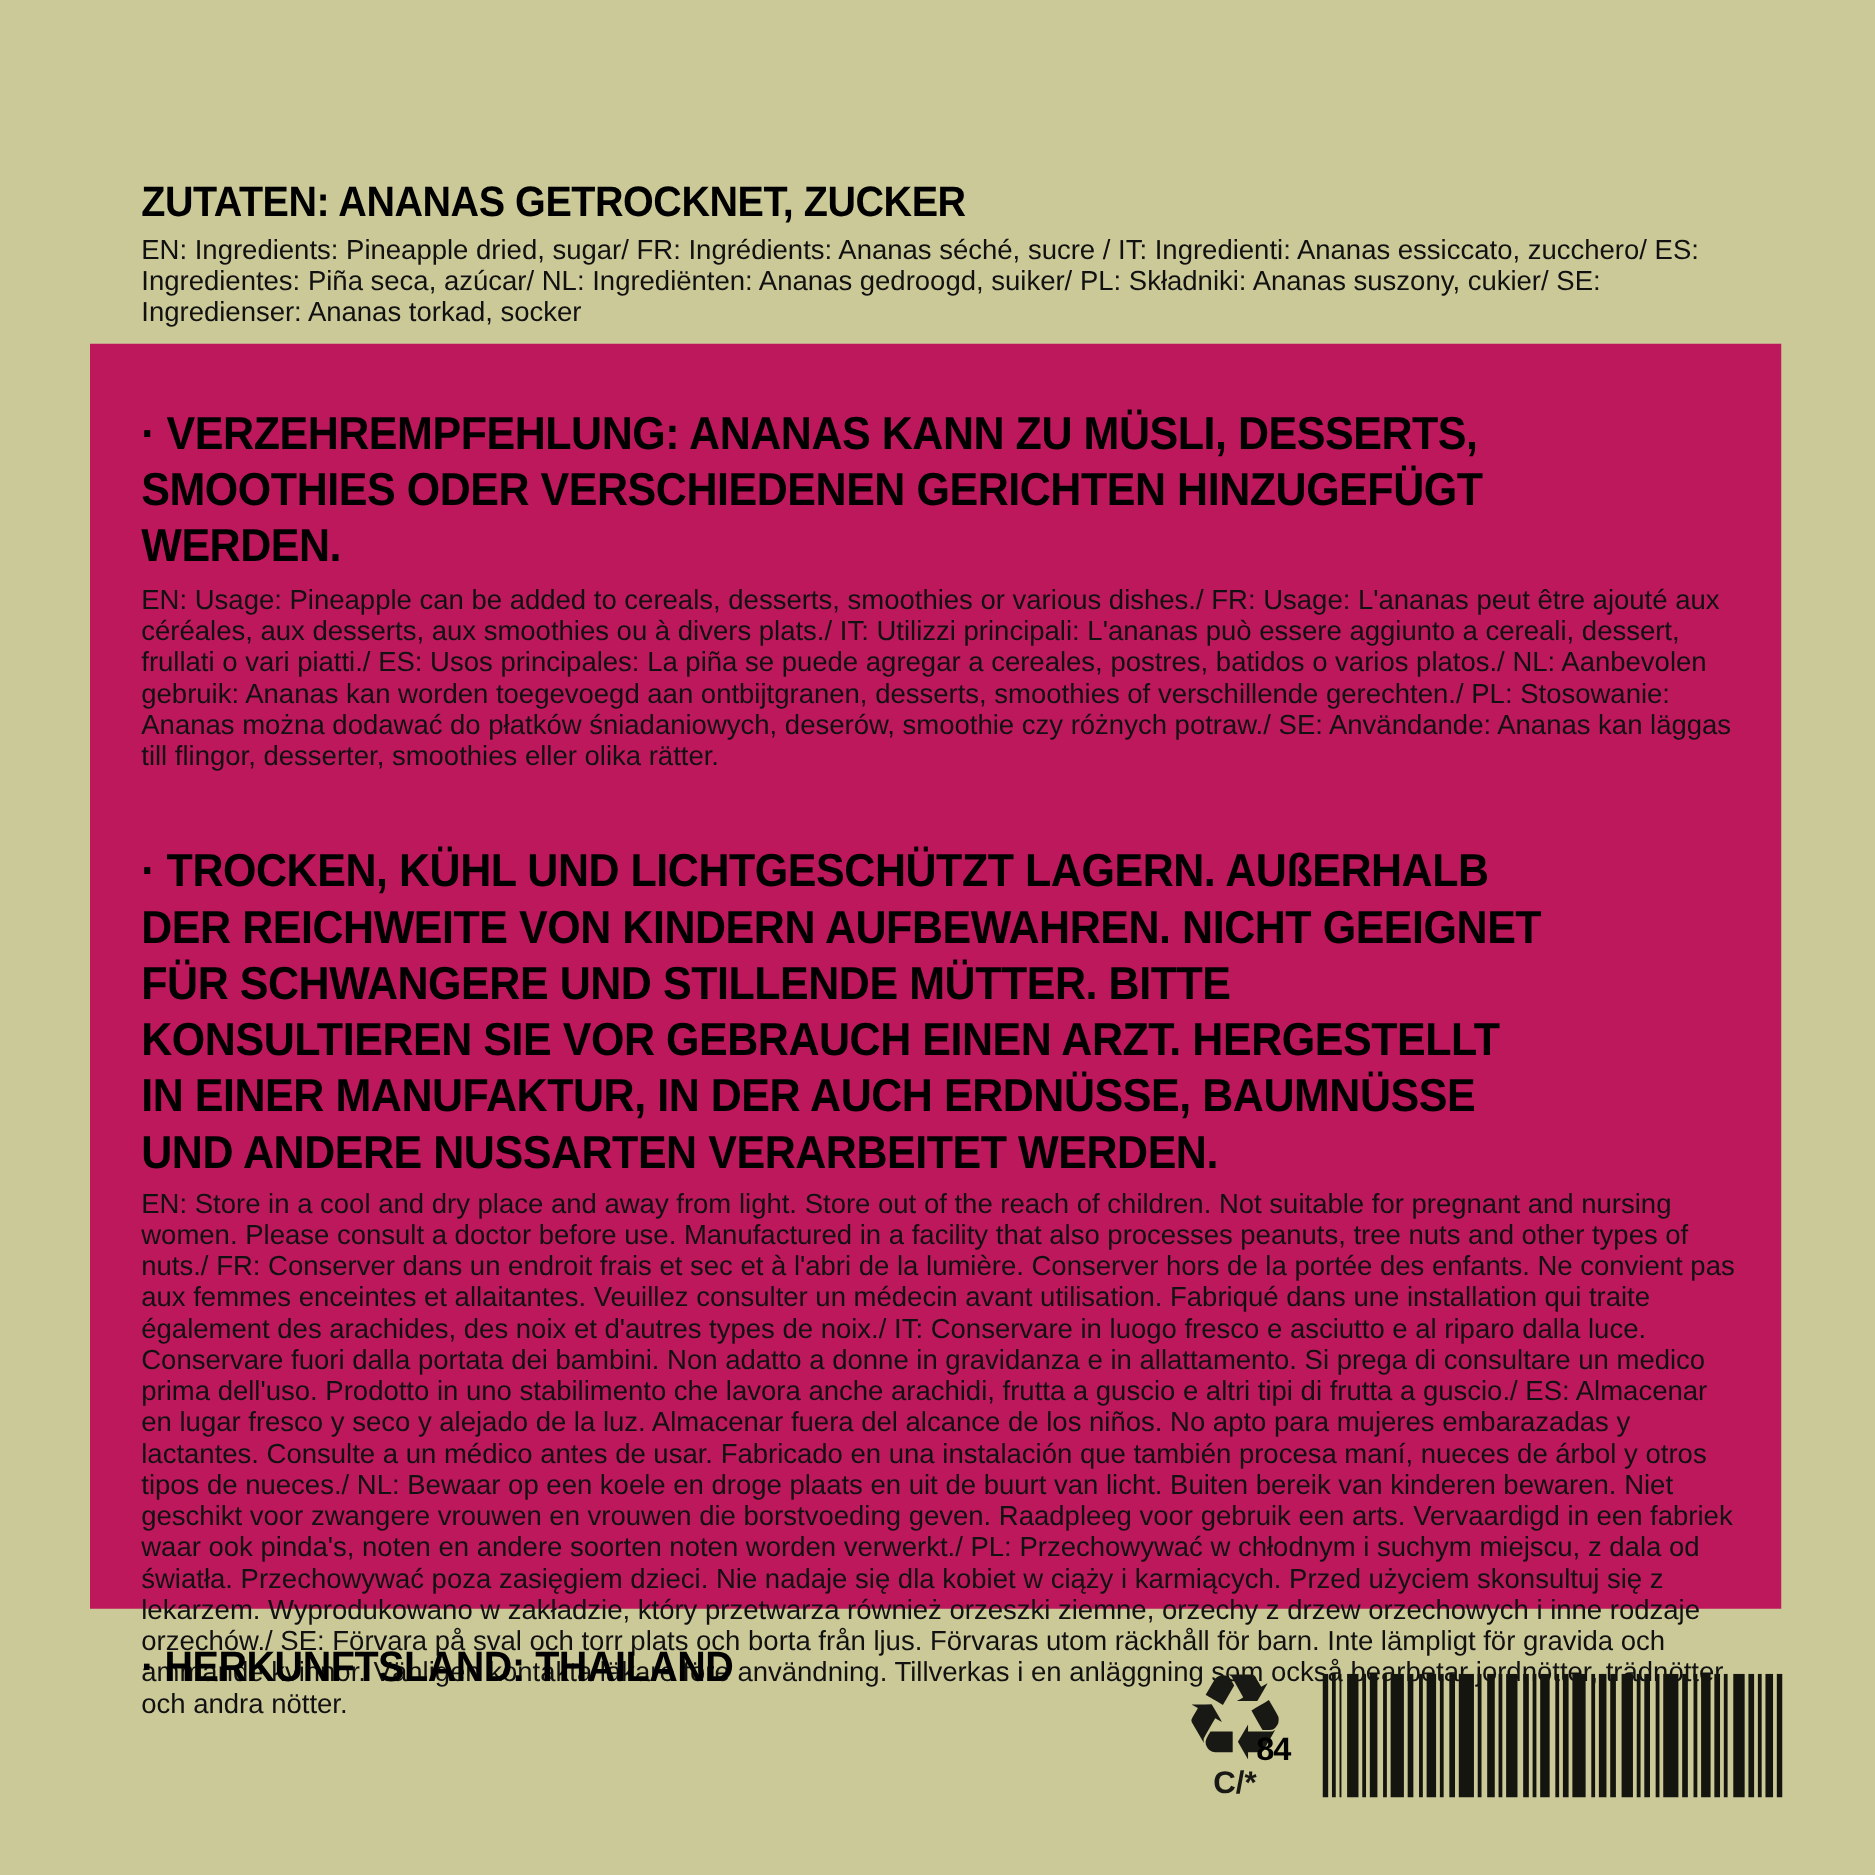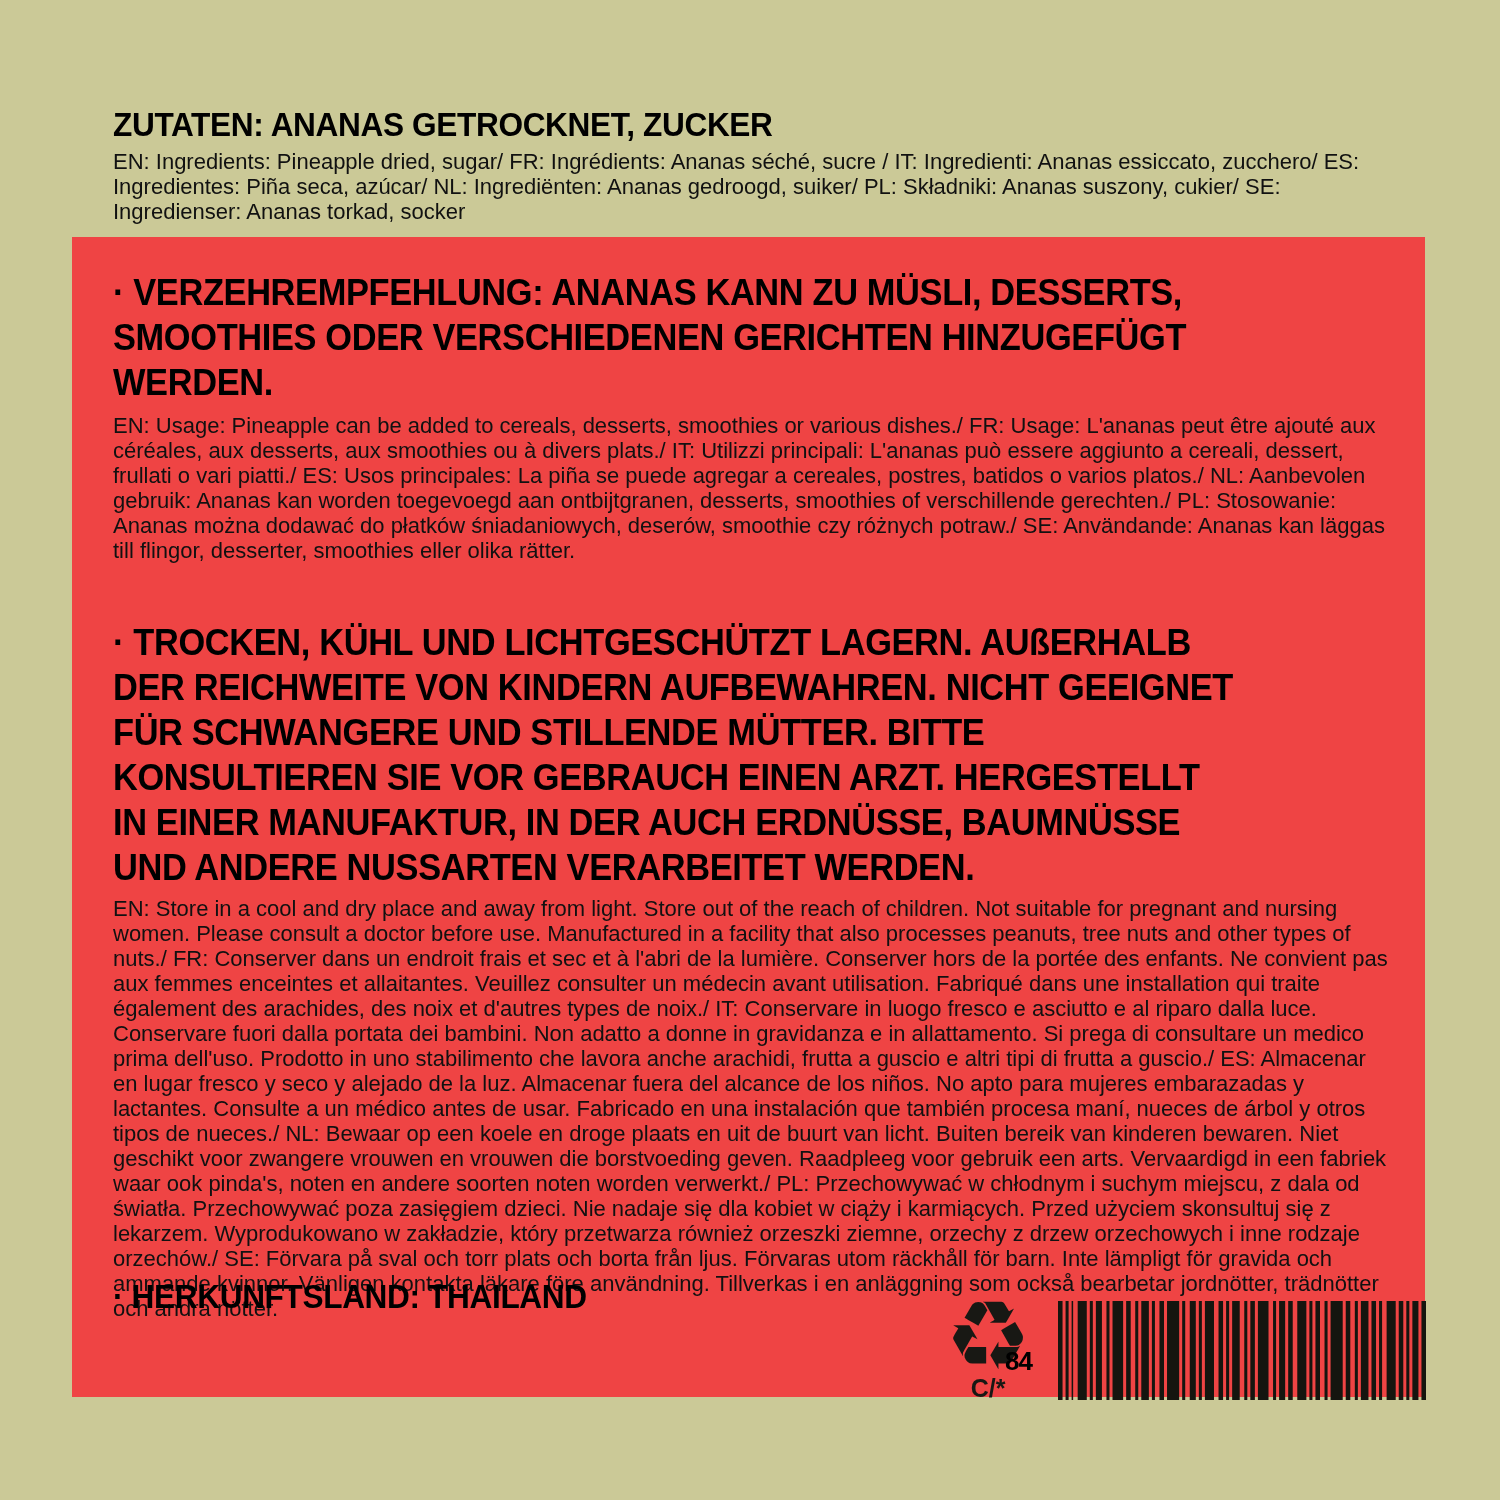--- a/index.html
+++ b/index.html
@@ -5,21 +5,21 @@
 <style>
   * { margin: 0; padding: 0; box-sizing: border-box; }
   html, body { width: 1500px; height: 1500px; }
   body {
     font-family: "Liberation Sans", "DejaVu Sans", sans-serif;
     background: #cbc997;
     color: #0d0d0d;
     position: relative;
     overflow: hidden;
   }
-  .page { position: absolute; inset: 0; }
+  .page { position: absolute; inset: 0; margin-top: 38px; }
 
   
   .hd {
     font-weight: bold;
     white-space: nowrap;
     letter-spacing: -0.4px;
     transform: scaleX(0.93);
     transform-origin: 0 0;
     color: #000;
   }
@@ -33,23 +33,23 @@
   }
 
   
   .ingredients-heading { position: absolute; left: 113px; top: 104px; }
   .ingredients-text    { position: absolute; left: 113px; top: 149px; width: 1290px; }
 
   
   .panel {
     position: absolute;
     left: 72px; top: 237px;
-    width: 1353px; height: 1160px;
-    background: #ef4444;
-    padding: 33px 34px 0 41px;
+    width: 1353px; height: 1012px;
+    background: #be185d;
+    padding: 49px 34px 0 41px;
   }
   .panel .body { margin-top: 8px; }
   .storage-block { margin-top: 57px; }
   .storage-block .body { margin-top: 6px; }
 
   
   .origin-heading { position: absolute; left: 113px; top: 1276px; }
   .origin-lines   { position: absolute; left: 113px; top: 1326px; font-size: 18.5px; line-height: 23px; color: #111; }
 
   

